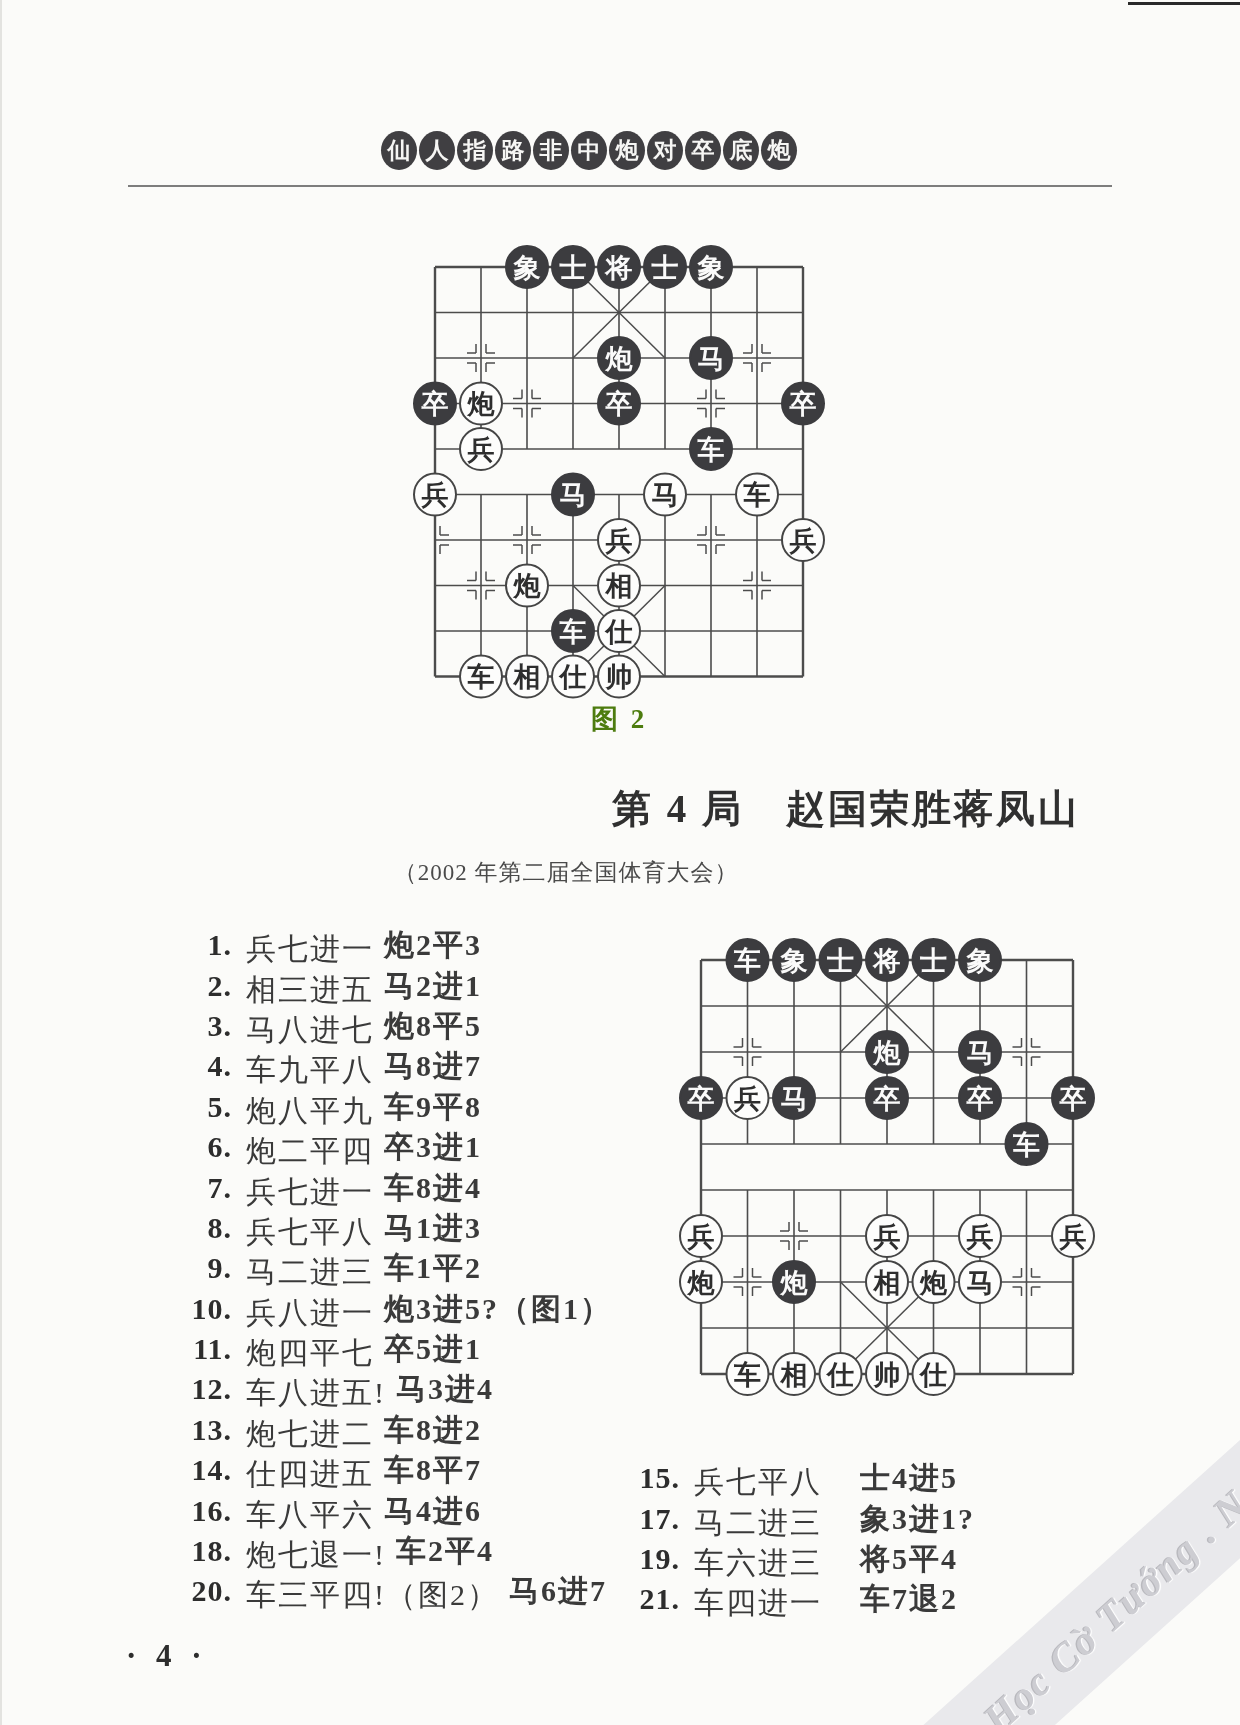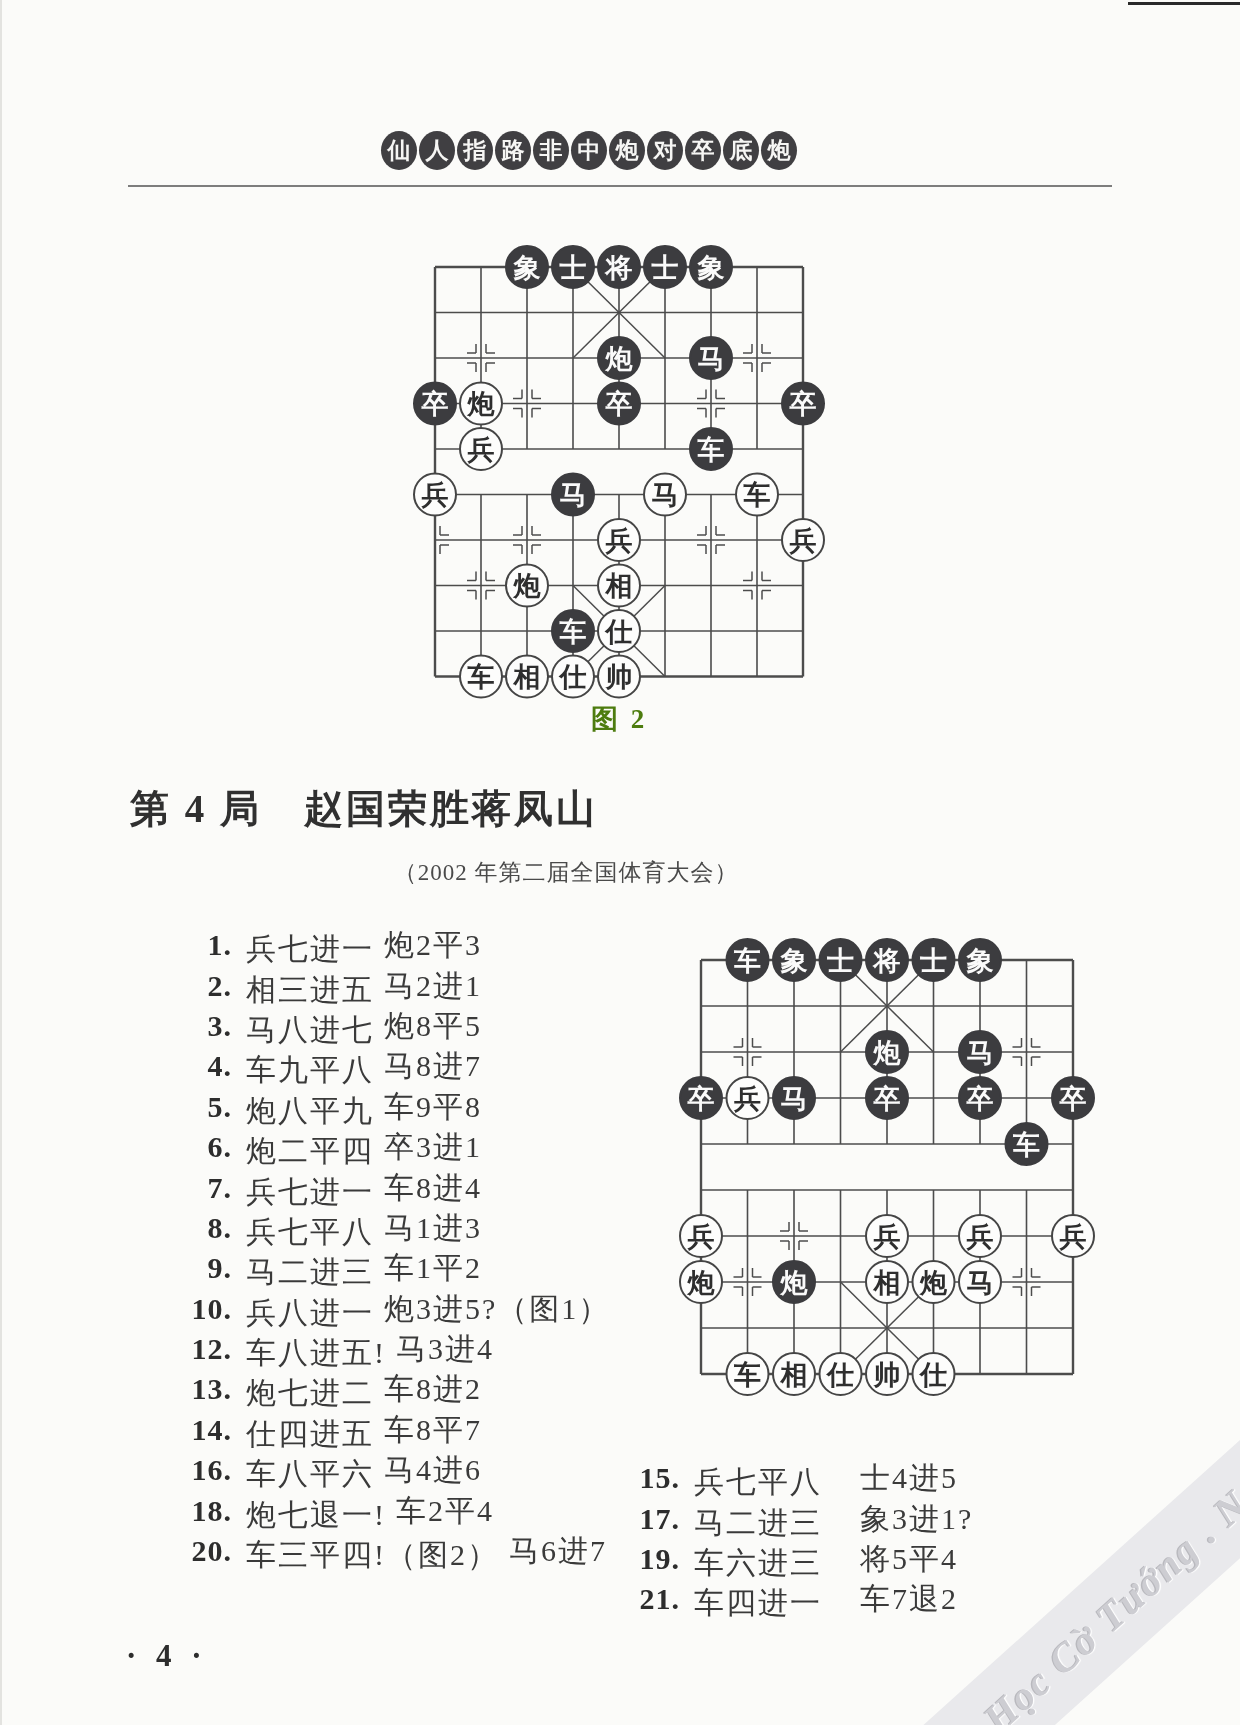--- a/index.html
+++ b/index.html
@@ -11,33 +11,33 @@
   .char-badge{width:36px;height:39px;border-radius:50%;background:#403f42;color:#f6f6f4;
     font-family:"Liberation Sans",sans-serif;font-size:23px;font-weight:bold;
     display:flex;align-items:center;justify-content:center;}
   .header-rule{position:absolute;left:128px;top:185px;width:984px;border-top:2px solid #7d7d7d;}
   .board{position:absolute;}
   #board2{left:409px;top:241px;}
   #board1{left:675px;top:934px;}
   .fig-label{position:absolute;font-size:27px;font-weight:bold;text-align:center;letter-spacing:3px;color:#4d7c0f;}
   #fig2-label{left:435px;top:701px;width:368px;}
   #fig1-label{left:701px;top:1400px;width:372px;}
-  .section-title{position:absolute;left:130px;top:782px;width:950px;text-align:left;
+  .section-title{position:absolute;left:130px;top:782px;width:950px;text-align:right;
     font-size:39px;font-weight:bold;letter-spacing:3px;color:#303030;}
   .section-subtitle{position:absolute;left:130px;top:857px;width:872px;text-align:center;
     font-size:23px;letter-spacing:1px;color:#4a4a4a;}
   .moves{position:absolute;}
   #moves-left{left:158px;top:925px;}
   #moves-right{left:612px;top:1458px;}
   .move-row{display:flex;align-items:center;height:40.4px;font-size:30px;line-height:1;color:#3a3a3a;}
   .move-no{width:74px;text-align:right;font-weight:bold;letter-spacing:1px;color:#2d2d2d;}
   #moves-right .move-no{width:68px;}
   .move-w{margin-left:14px;min-width:128px;letter-spacing:2px;margin-top:8px;}
   #moves-right .move-w{min-width:150px;}
-  .move-b{margin-left:10px;letter-spacing:2px;}
+  .move-b{margin-left:10px;letter-spacing:2px;font-weight:bold;}
   #moves-right .move-b{margin-left:16px;}
   .page-number{position:absolute;left:126px;top:1638px;font-size:31px;font-weight:bold;letter-spacing:6px;color:#2d2d2d;}
   .watermark{position:absolute;left:888px;top:1556px;width:480px;height:88px;background:#e9e9ec;
     transform:rotate(-42deg);display:flex;align-items:center;justify-content:center;}
   .watermark span{font-style:italic;font-weight:bold;font-size:40px;color:#cdcdd2;letter-spacing:2px;
     text-shadow:-1px -1px 0 #b9b9be, 1px 1px 1px #ffffff;}
 </style>
 </head>
 <body>
 
@@ -346,20 +346,25 @@
         <span class="move-no">9.</span>
         <span class="move-w">马二进三</span>
         <span class="move-b">车1平2</span>
       </div>
       <div class="move-row">
         <span class="move-no">10.</span>
         <span class="move-w">兵八进一</span>
         <span class="move-b">炮3进5?（图1）</span>
       </div>
       <div class="move-row">
+        <span class="move-no">11.</span>
+        <span class="move-w">炮四平七</span>
+        <span class="move-b">卒5进1</span>
+      </div>
+      <div class="move-row">
         <span class="move-no">12.</span>
         <span class="move-w">车八进五!</span>
         <span class="move-b">马3进4</span>
       </div>
       <div class="move-row">
         <span class="move-no">13.</span>
         <span class="move-w">炮七进二</span>
         <span class="move-b">车8进2</span>
       </div>
       <div class="move-row">

